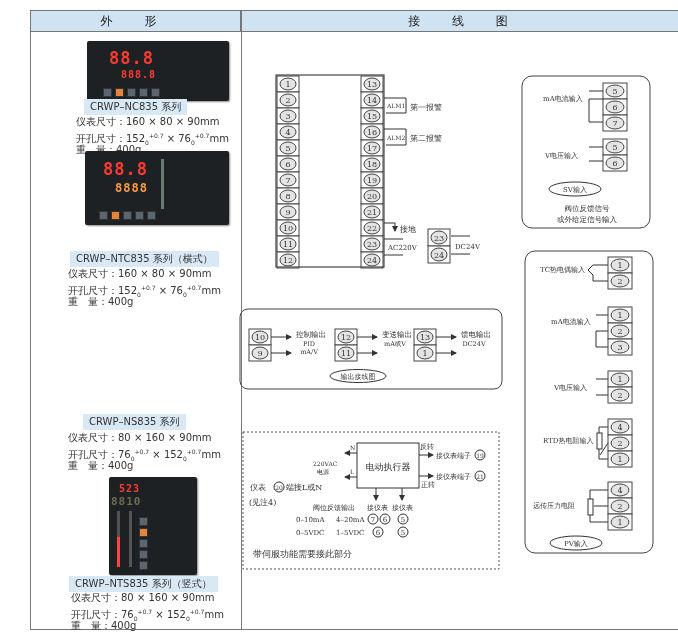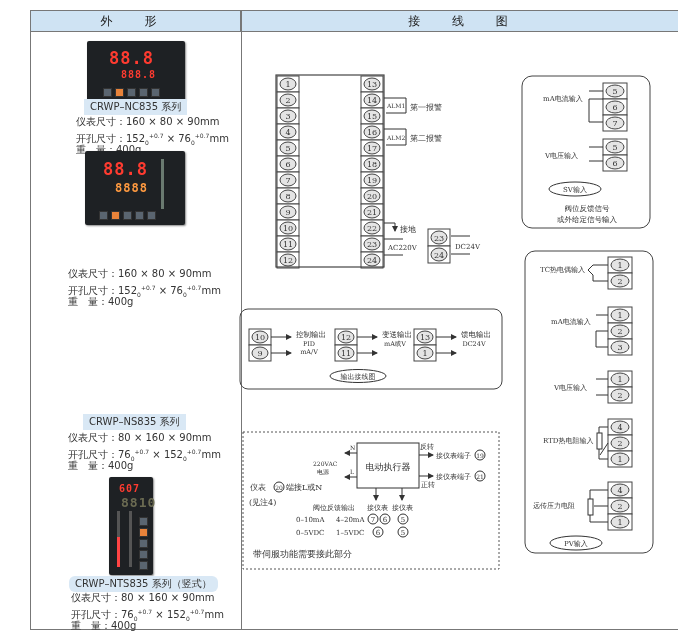--- a/index.html
+++ b/index.html
@@ -7,21 +7,21 @@
   .frame{position:absolute;left:10px;top:10px;width:660px;height:620px;border:1px solid #777;box-sizing:border-box;margin-left:20px;}
   .hdr{position:absolute;top:0;height:21px;background:#cfe3f3;border-bottom:1px solid #777;display:flex;align-items:center;justify-content:center;font-size:12px;color:#222;letter-spacing:14px;box-sizing:border-box;}
   .hdr.left{left:0;width:210px;border-right:1px solid #777;}
   .hdr.right{left:210px;width:448px;}
   .vdiv{position:absolute;left:210px;top:0;width:1px;height:618px;background:#777;}
   .model{position:absolute;background:#d9e8f5;font-size:10px;color:#333;padding:1px 6px;white-space:nowrap;}
   .spec{position:absolute;font-size:10px;color:#333;white-space:nowrap;line-height:13px;text-align:center;}
   .spec sup{font-size:6px;}
   .spec sub{font-size:6px;}
   
-  .dev{position:absolute;background:#1e2124;border-radius:2px;box-shadow:1px 1px 2px #888;}
+  .dev{position:absolute;background:#1e2124;border-radius:2px;box-shadow:1px 1px 2px #888;padding-left:44px;}
   .seg{position:absolute;font-family:"DejaVu Sans Mono",monospace;font-weight:bold;color:#ff3b30;letter-spacing:1px;}
   .btn{position:absolute;width:7px;height:7px;background:#5a6570;border:1px solid #333;}
   .btn.o{background:#e8833a;}
   
   svg text{font-family:"DejaVu Serif",serif;fill:#333;}
 </style>
 </head>
 <body>
 
 <div class="frame">
@@ -46,42 +46,43 @@
   <div class="dev" style="left:54px;top:140px;width:100px;height:74px;">
     <div class="seg" style="left:18px;top:8px;font-size:17px;">88.8</div>
     <div class="seg" style="left:30px;top:30px;font-size:12px;color:#ff9a40;">8888</div>
     <div style="position:absolute;left:76px;top:8px;width:3px;height:50px;background:#6a7a70;"></div>
     <div class="btn" style="left:14px;top:60px;"></div>
       <div class="btn o" style="left:26px;top:60px;"></div>
       <div class="btn" style="left:38px;top:60px;"></div>
       <div class="btn" style="left:50px;top:60px;"></div>
       <div class="btn" style="left:62px;top:60px;"></div>
   </div>
+  <div class="model" style="left:39px;top:240px;">CRWP–NTC835 系列（横式）</div>
   <div class="spec" style="left:37px;top:256px;"><span>仪表尺寸：</span><span>160 × 80 × 90mm</span></div>
   <div class="spec" style="left:37px;top:270px;"><span>开孔尺寸：</span><span>152</span><sub>0</sub><sup>+0.7</sup> × <span>76</span><sub>0</sub><sup>+0.7</sup><span>mm</span></div>
   <div class="spec" style="left:37px;top:284px;"><span>重　量：</span><span>400g</span></div>
 
   <div class="model" style="left:52px;top:403px;">CRWP–NS835 系列</div>
   <div class="spec" style="left:37px;top:420px;"><span>仪表尺寸：</span><span>80 × 160 × 90mm</span></div>
   <div class="spec" style="left:37px;top:434px;"><span>开孔尺寸：</span><span>76</span><sub>0</sub><sup>+0.7</sup> × <span>152</span><sub>0</sub><sup>+0.7</sup><span>mm</span></div>
   <div class="spec" style="left:37px;top:448px;"><span>重　量：</span><span>400g</span></div>
 
   <div class="dev" style="left:78px;top:466px;width:44px;height:98px;">
-    <div class="seg" style="left:10px;top:6px;font-size:10px;">607</div>
-    <div class="seg" style="left:12px;top:18px;font-size:13px;color:#6b6b52;">8810</div>
+    <div class="seg" style="left:10px;top:6px;font-size:10px;">523</div>
+    <div class="seg" style="left:2px;top:18px;font-size:11px;color:#6b6b52;">8810</div>
     <div style="position:absolute;left:8px;top:34px;width:3px;height:56px;background:#555;"></div>
     <div style="position:absolute;left:8px;top:60px;width:3px;height:30px;background:#ff4444;"></div>
     <div style="position:absolute;left:20px;top:34px;width:3px;height:56px;background:#555;"></div>
     <div class="btn" style="left:30px;top:40px;"></div>
       <div class="btn o" style="left:30px;top:51px;"></div>
       <div class="btn" style="left:30px;top:62px;"></div>
       <div class="btn" style="left:30px;top:73px;"></div>
       <div class="btn" style="left:30px;top:84px;"></div>
   </div>
-  <div class="model" style="left:38px;top:565px;border-radius:6px;">CRWP–NTS835 系列（竖式）</div>
+  <div class="model" style="left:38px;top:565px;">CRWP–NTS835 系列（竖式）</div>
   <div class="spec" style="left:40px;top:580px;"><span>仪表尺寸：</span><span>80 × 160 × 90mm</span></div>
   <div class="spec" style="left:40px;top:594px;"><span>开孔尺寸：</span><span>76</span><sub>0</sub><sup>+0.7</sup> × <span>152</span><sub>0</sub><sup>+0.7</sup><span>mm</span></div>
   <div class="spec" style="left:40px;top:608px;"><span>重　量：</span><span>400g</span></div>
 </div>
 
 <svg width="678" height="639" style="position:absolute;left:0;top:0;" xmlns="http://www.w3.org/2000/svg">
   <defs>
     <marker id="arr" markerWidth="6" markerHeight="6" refX="5" refY="3" orient="auto">
         <path d="M0,0 L6,3 L0,6 z" fill="#333"></path>
       </marker>

